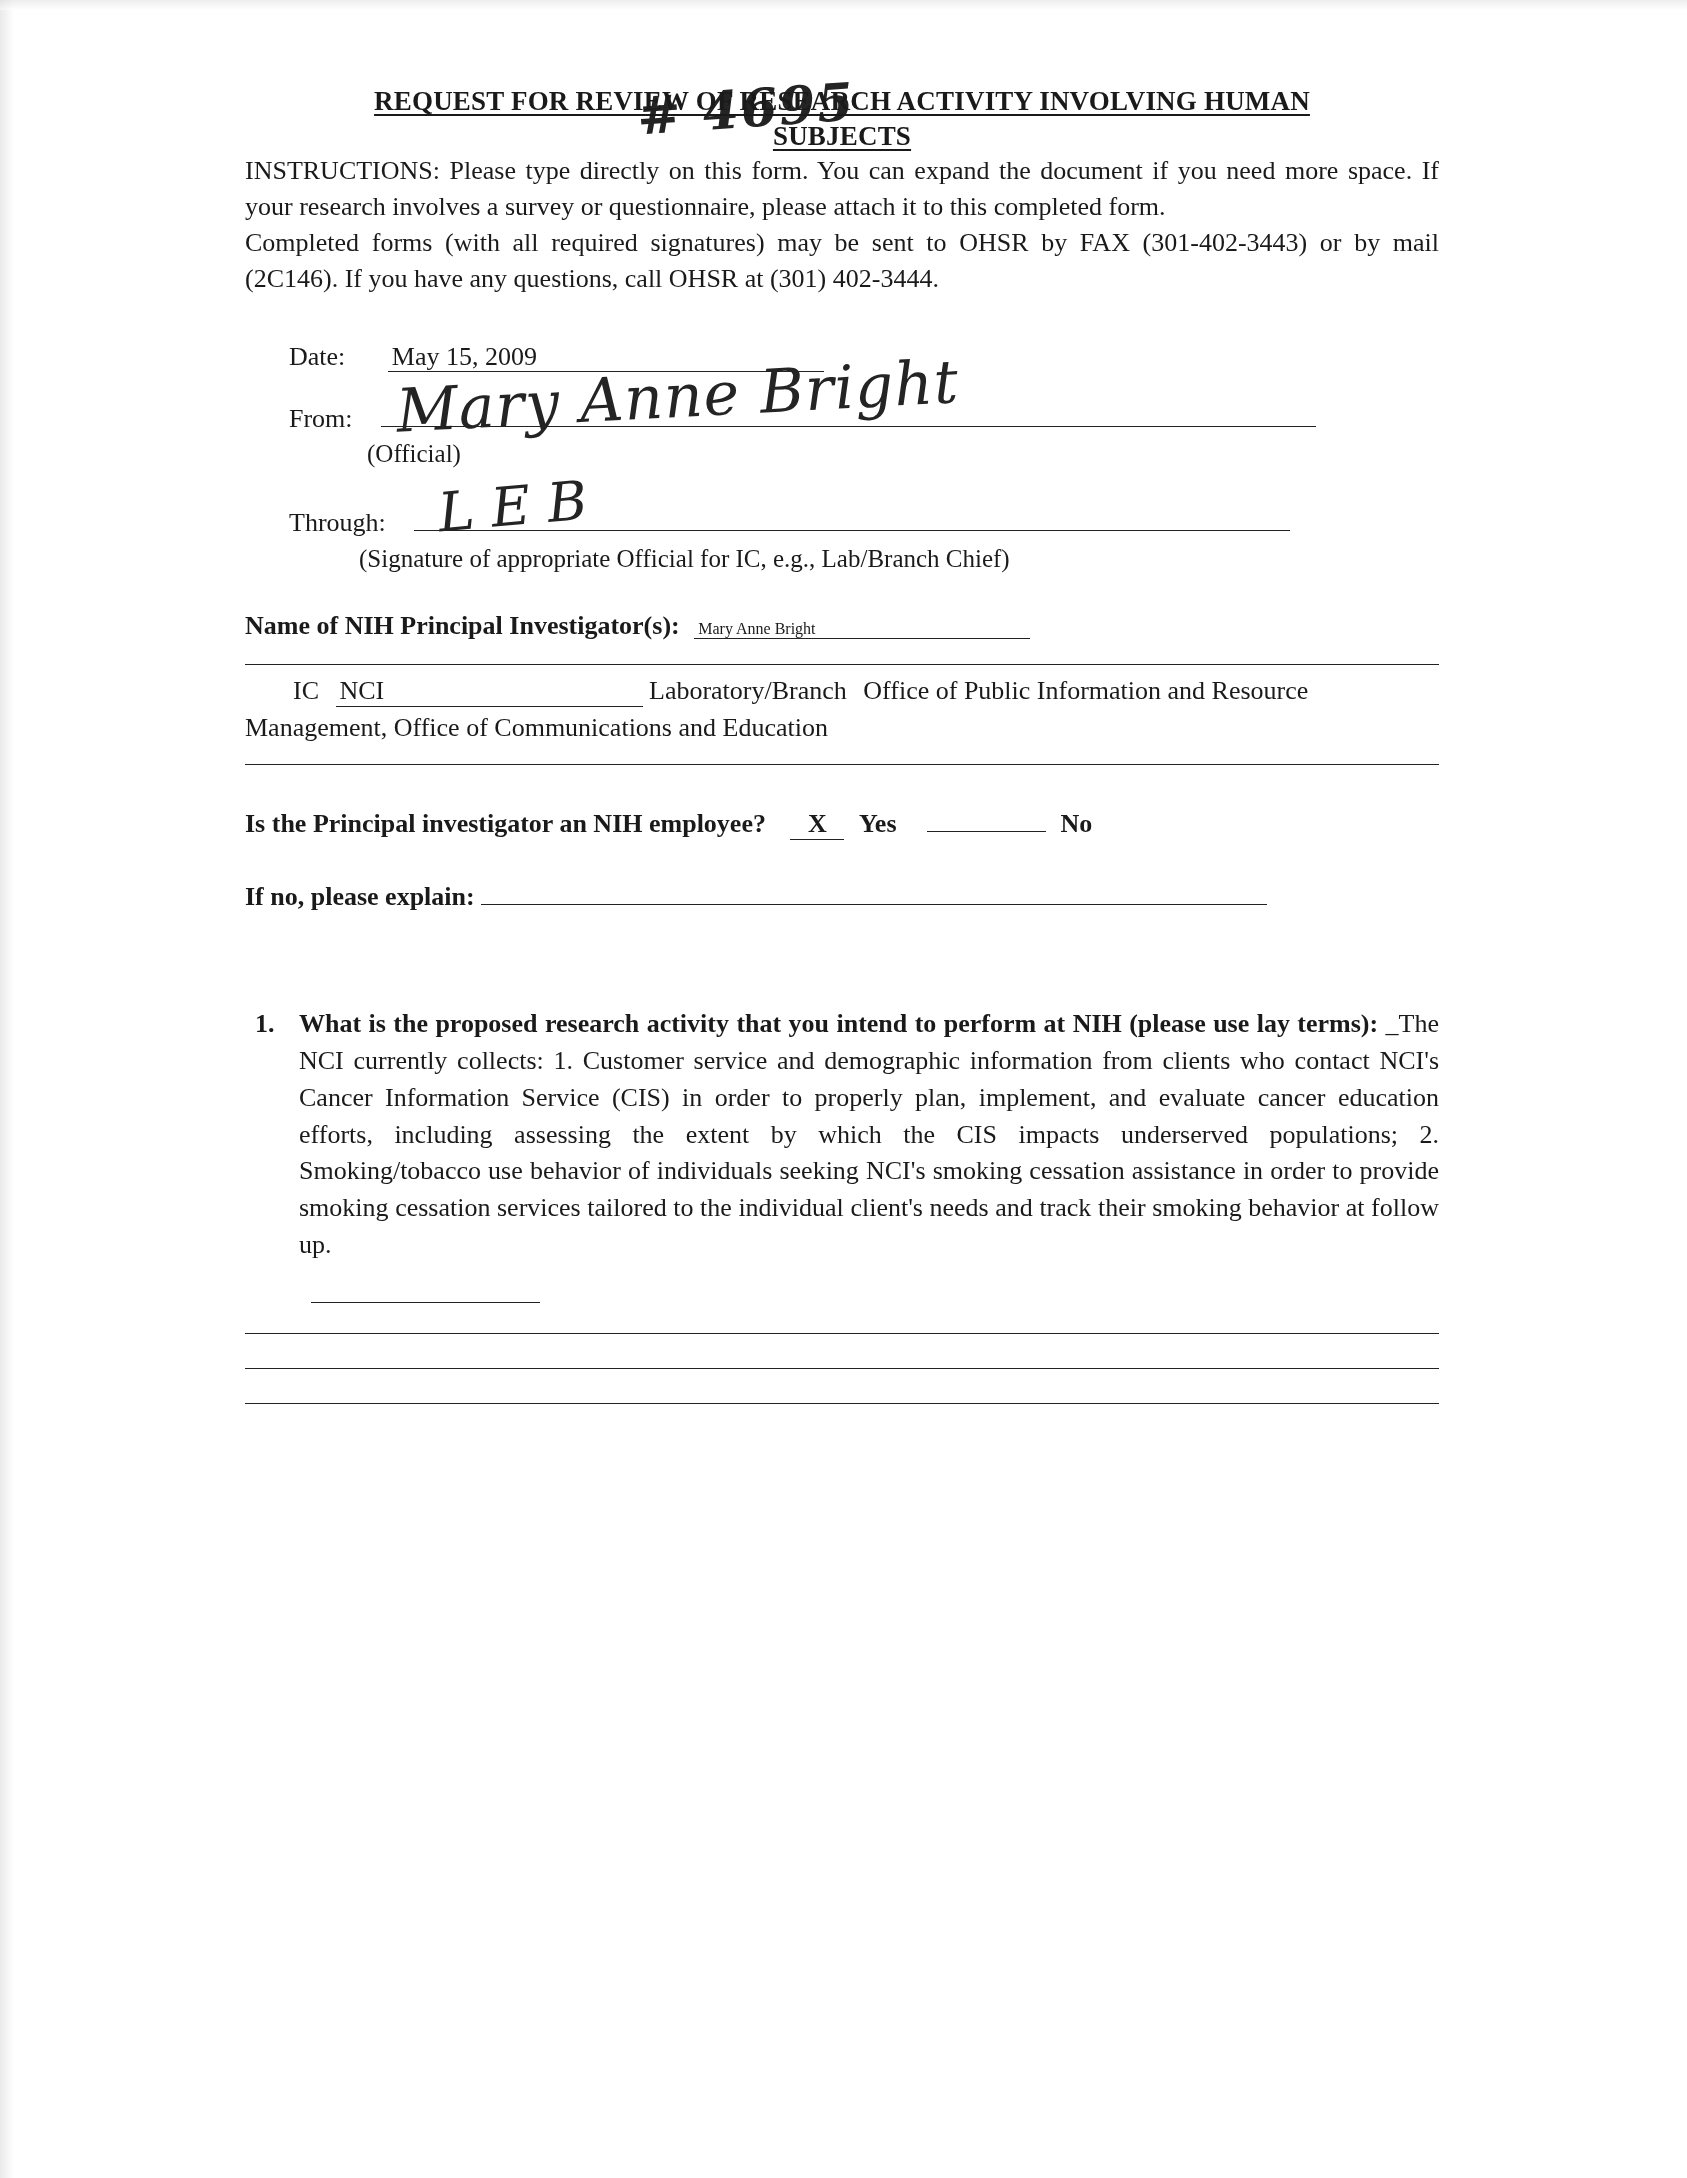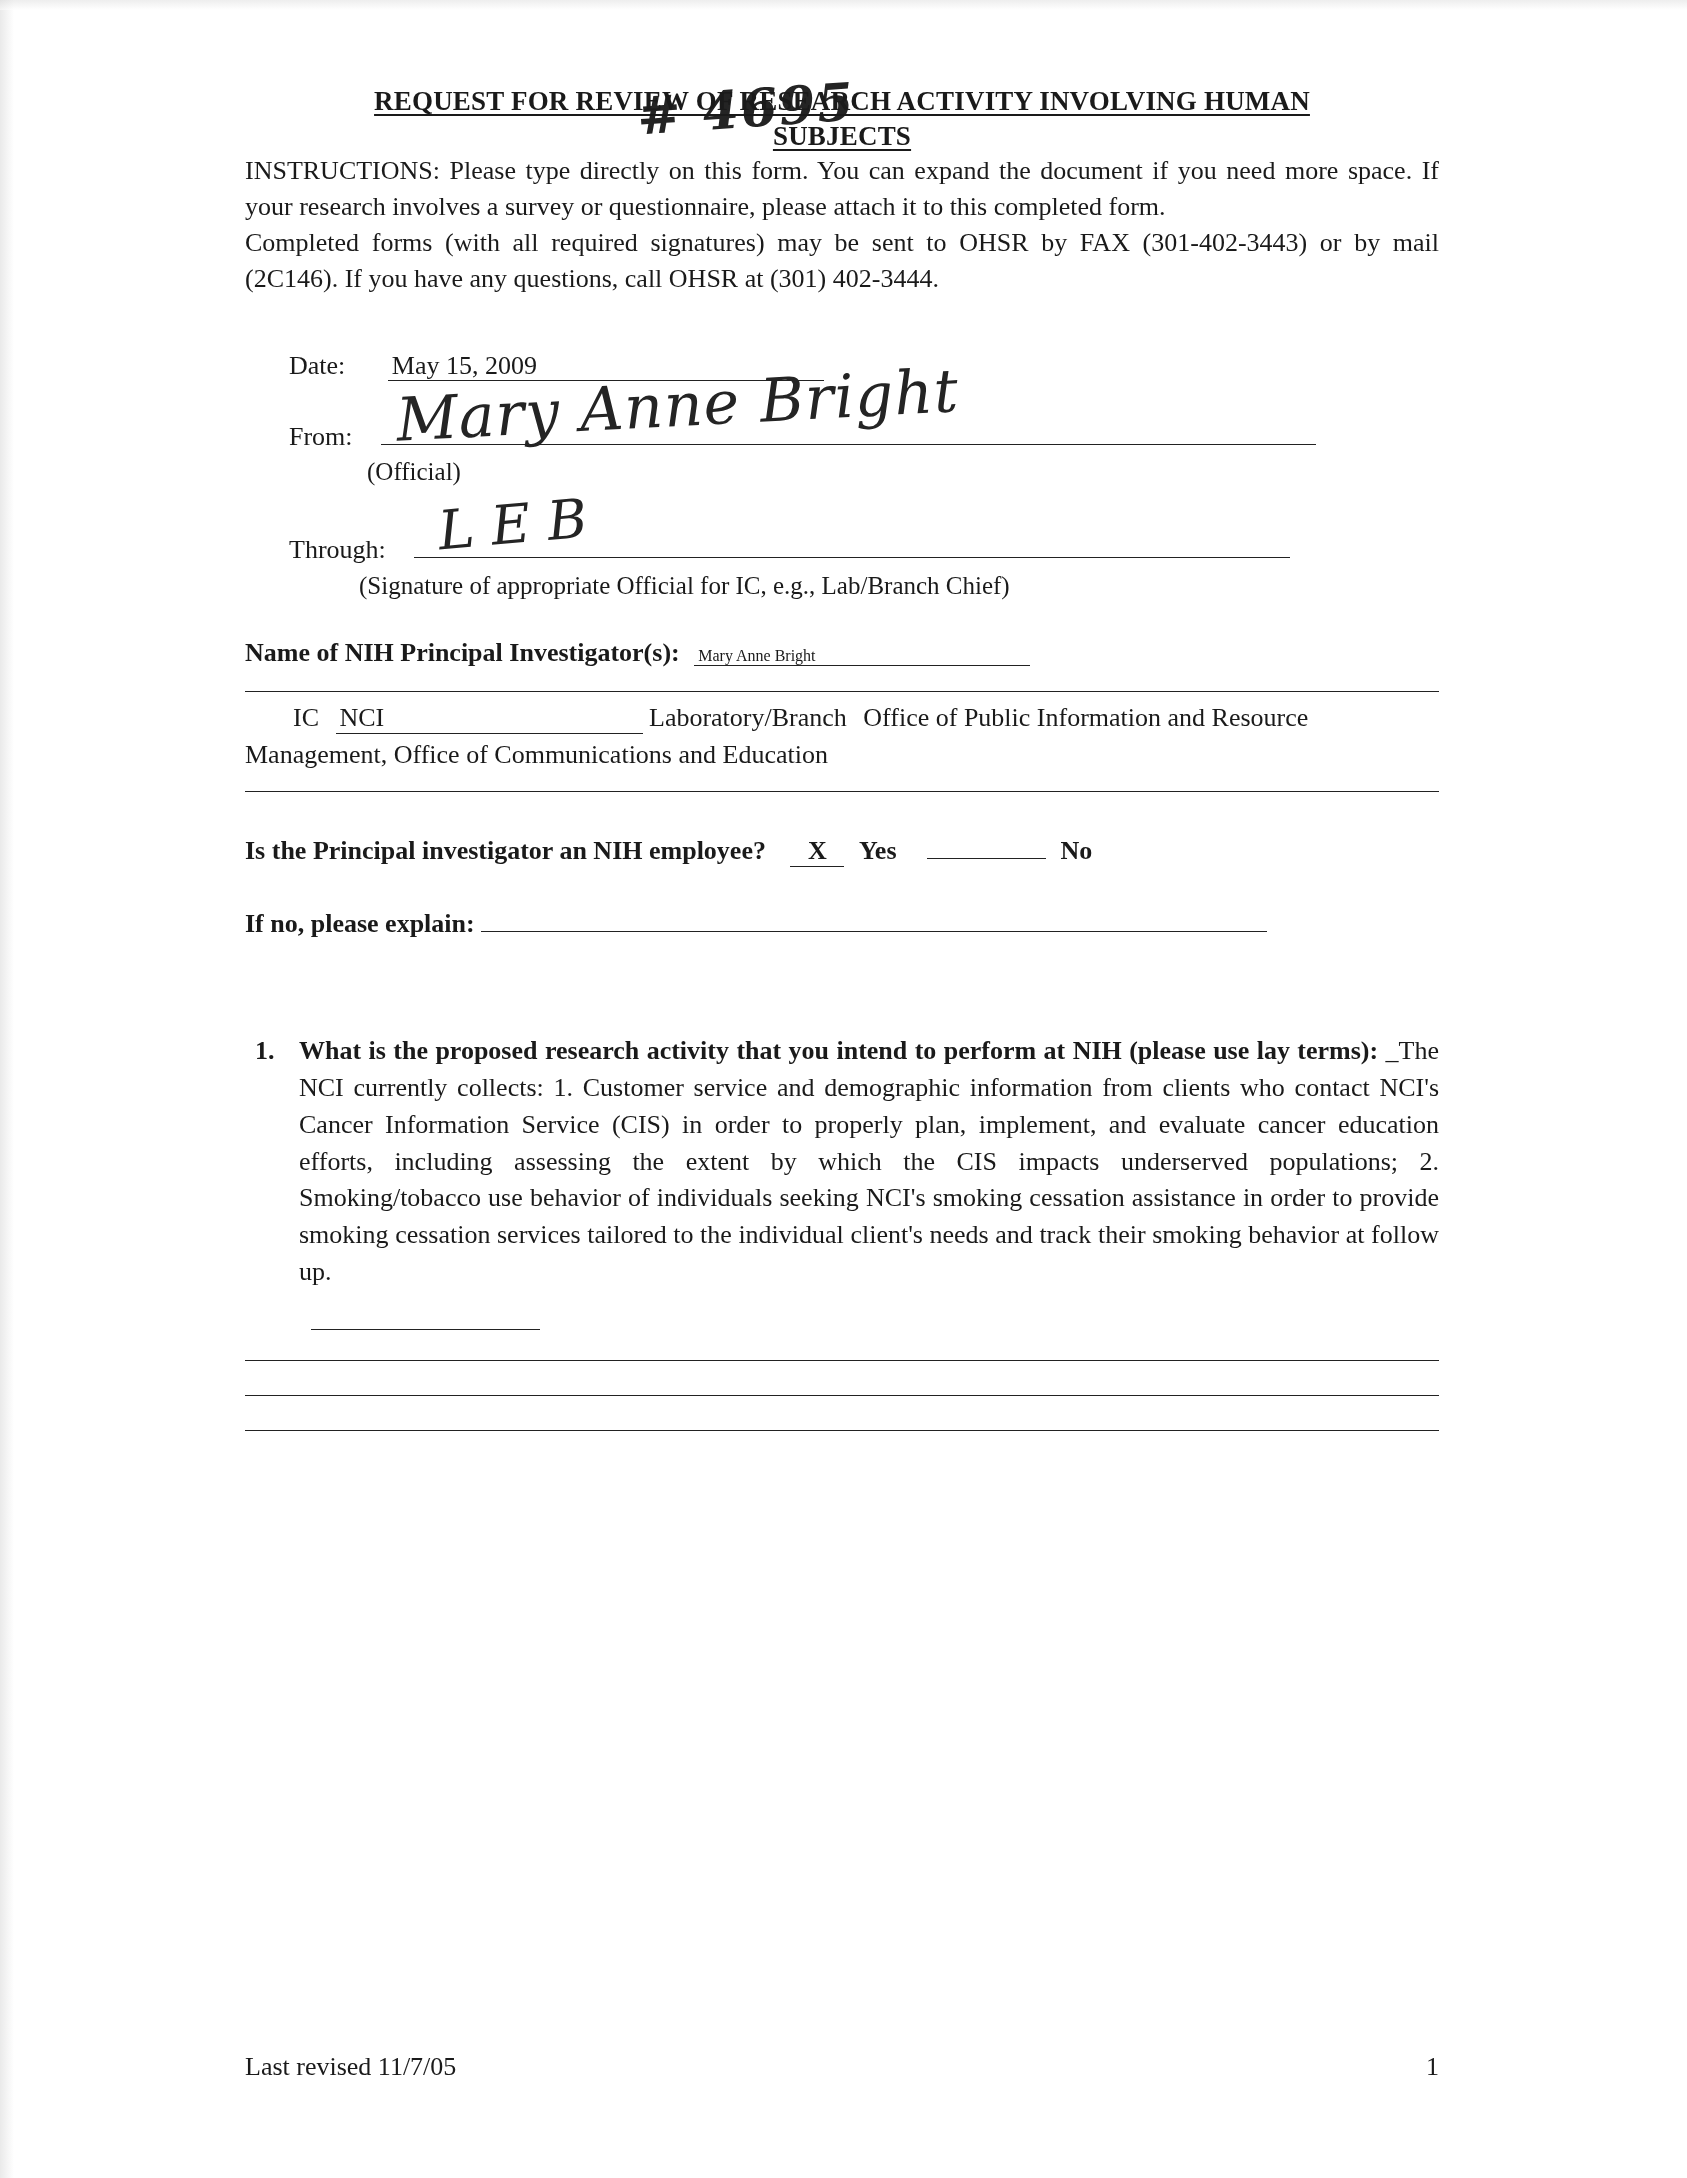--- a/index.html
+++ b/index.html
@@ -85,21 +85,21 @@
 
   .indent-block {
     margin-left: 44px;
   }
   .row {
     font-size: 26px;
     line-height: 1.4;
     margin: 0;
     white-space: nowrap;
   }
-  .lbl { display: inline-block; margin-top: 9px; }
+  .lbl { display: inline-block; }
   .ul-val {
     border-bottom: 1.6px solid #222;
     display: inline-block;
     padding: 0 4px;
     line-height: 1.15;
   }
   .blank-line {
     border-bottom: 1.6px solid #222;
     display: inline-block;
     height: 21px;
@@ -272,18 +272,14 @@
 
     <div class="small-rule-short"></div>
 
     <div class="answer-lines" style="margin-left:0;">
       <div class="field-line first"></div>
       <div class="field-line"></div>
       <div class="field-line"></div>
     </div>
   </div>
 
-  <div class="footer">
-    <span>Last revised 11/7/05</span>
-    <span>1</span>
-  </div>
 </div>
 
 
 </body></html>

